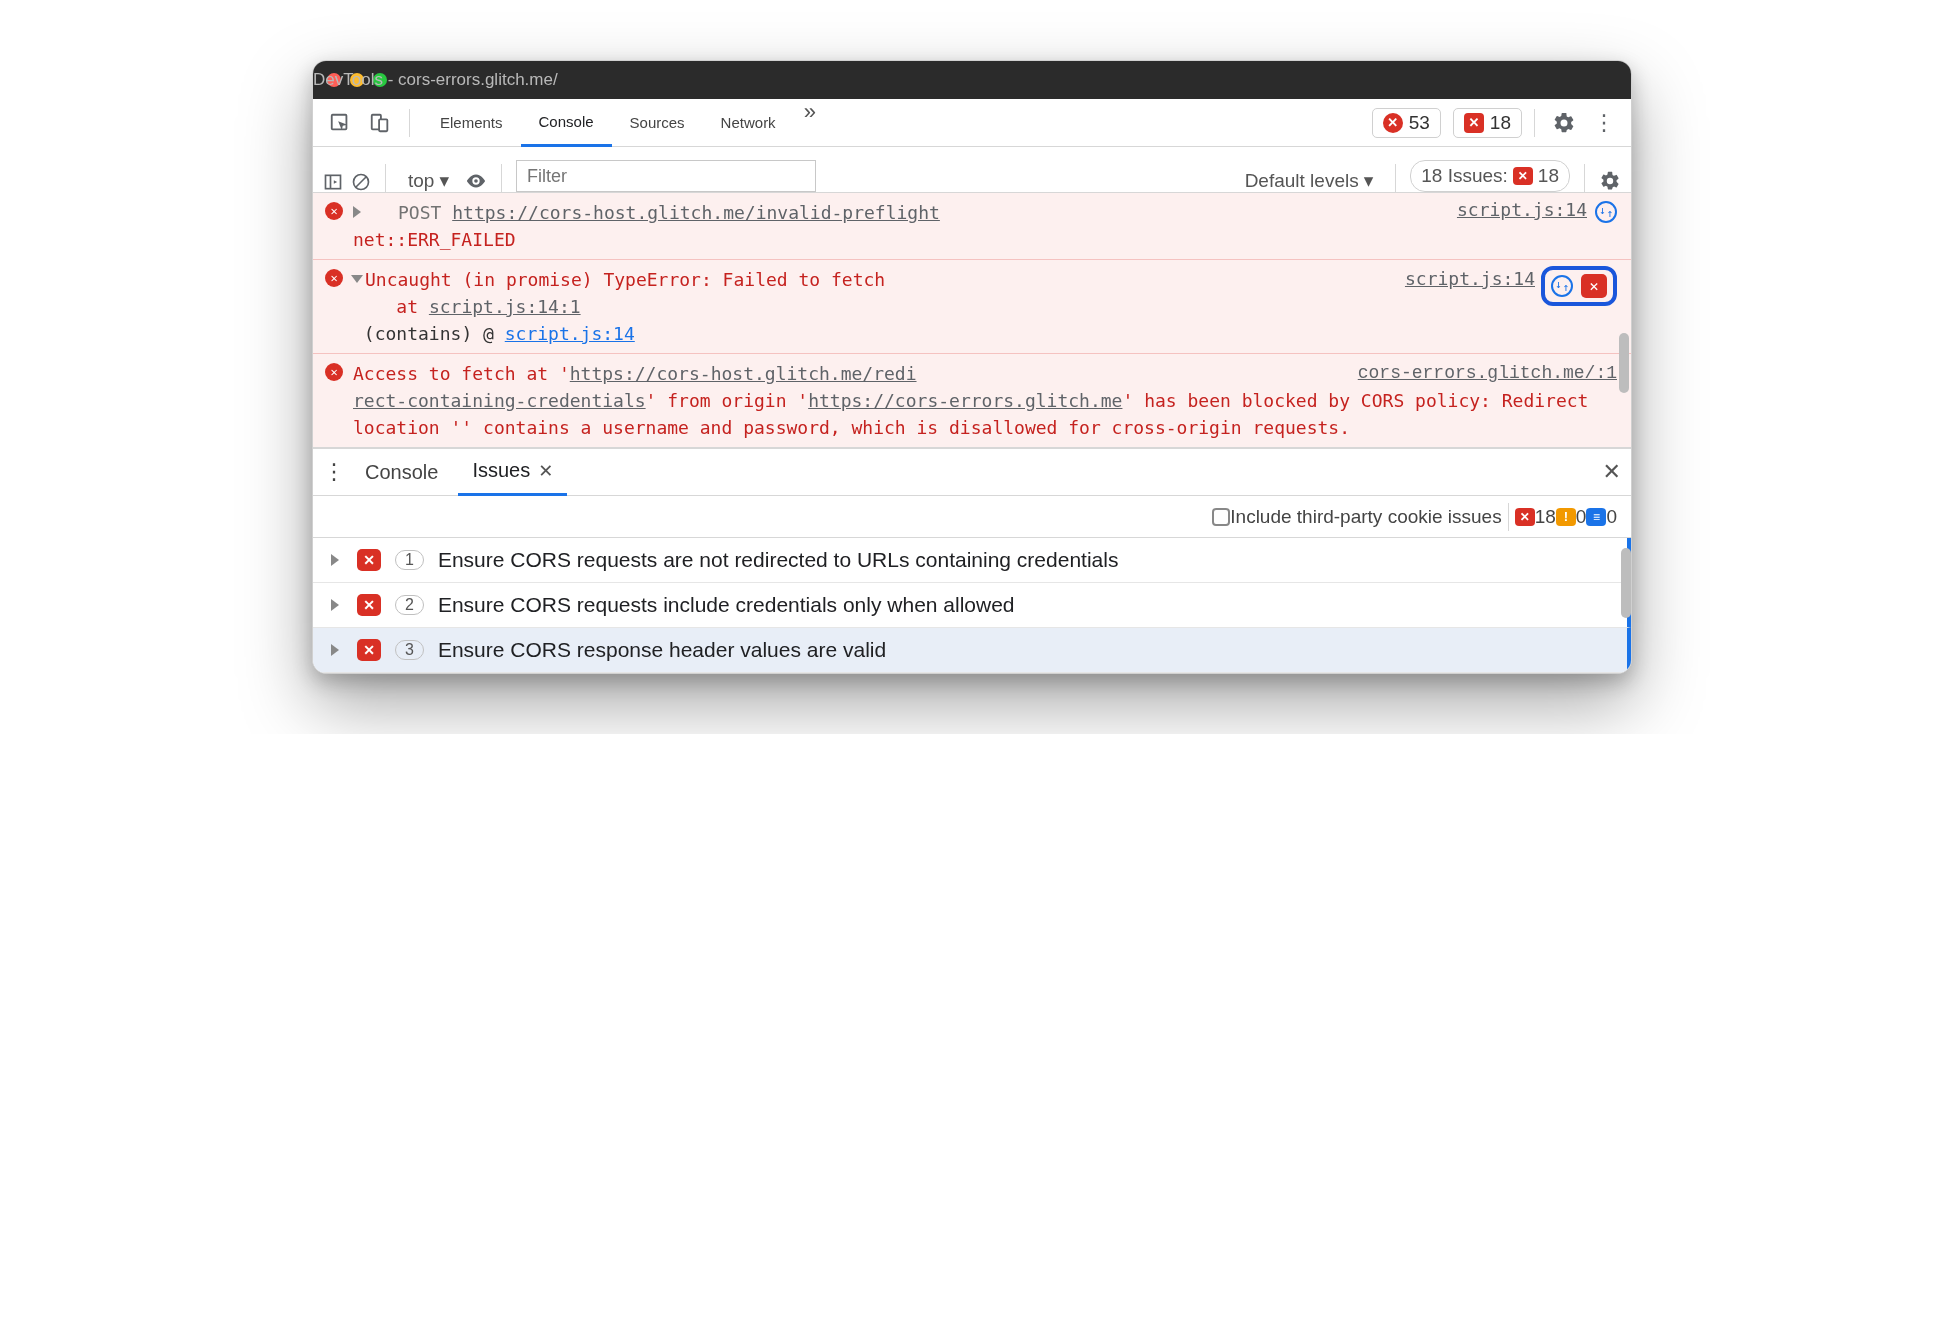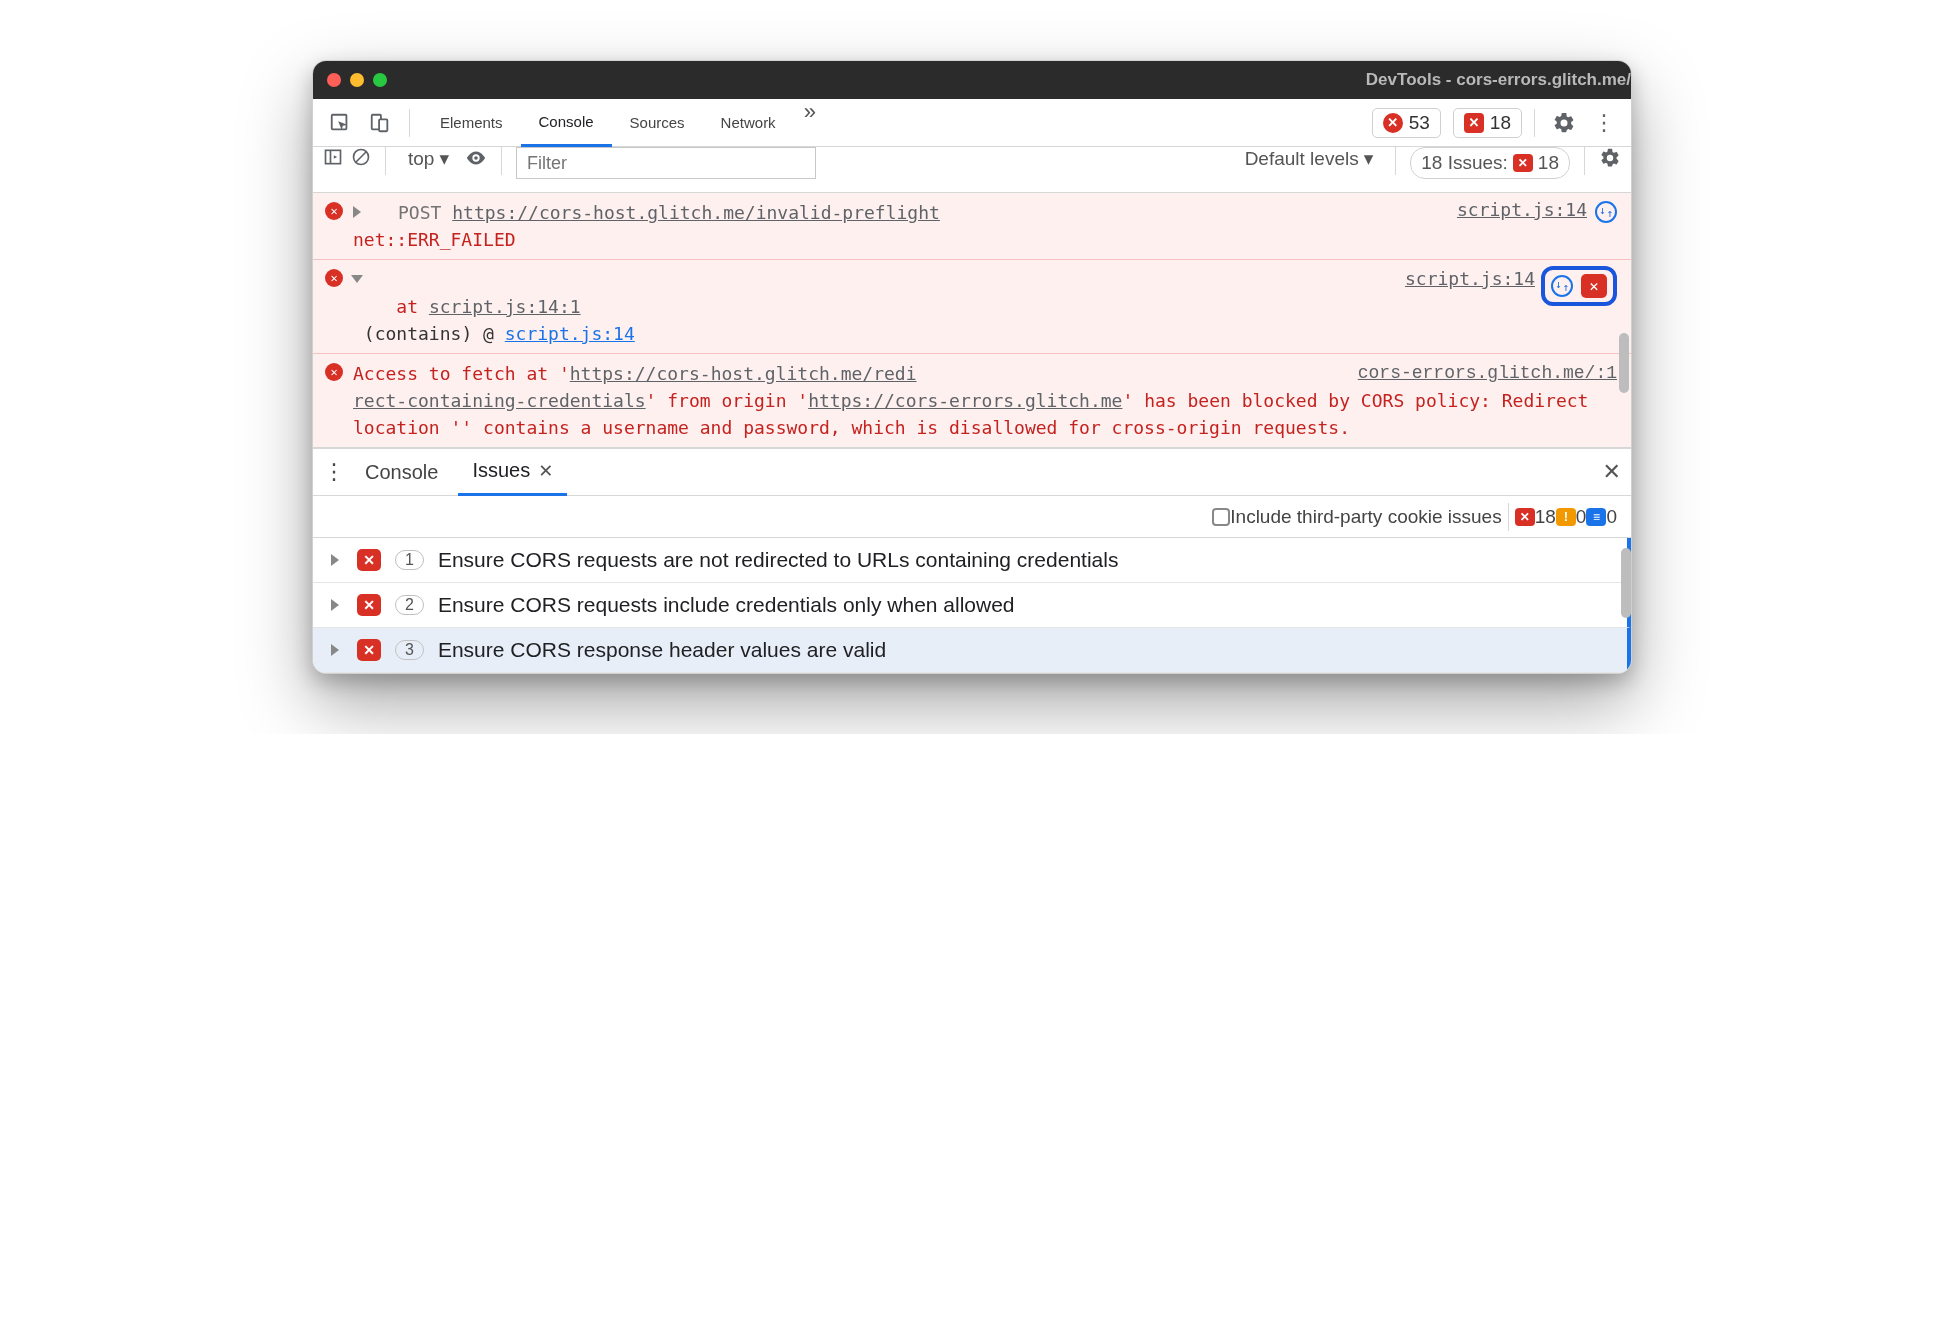--- a/index.html
+++ b/index.html
@@ -28,24 +28,24 @@
     position: relative;
   }
   .traffic { display: flex; gap: 9px; }
   .dot { width: 14px; height: 14px; border-radius: 50%; }
   .dot.red { background: #ff5f57; }
   .dot.yellow { background: #febc2e; }
   .dot.green { background: #28c840; }
   .title {
     position: absolute;
     left: 0; right: 0;
-    text-align: right;
+    text-align: left;
     color: #b9b9b9;
     font-size: 17px;
-    font-weight: 700;
+    font-weight: 400;
     pointer-events: none;
   }
   .tabbar {
     height: 48px;
     border-bottom: 1px solid #d7d7d7;
     display: flex;
     align-items: center;
     padding: 0 10px;
     gap: 6px;
     font-size: 20px;
@@ -83,21 +83,21 @@
   .badge-icon { width: 20px; height: 20px; border-radius: 4px; display: flex; align-items: center; justify-content: center; color: #fff; font-weight: bold; font-size: 13px; }
   .bi-red { background: #d93025; border-radius: 50%; }
   .bi-redchat { background: #d93025; border-radius: 4px; position: relative; }
   .bi-redchat::after { content:""; position:absolute; bottom:-4px; left:4px; border:4px solid transparent; border-top-color:#d93025; }
   .bi-orange { background: #f29900; border-radius: 4px; }
   .bi-blue { background: #1a73e8; border-radius: 4px; }
   .toolbar2 {
     height: 46px;
     border-bottom: 1px solid #d7d7d7;
     display: flex;
-    align-items: flex-start;
+    align-items: flex-end;
     padding: 0 10px;
     gap: 8px;
     font-size: 19px;
     color: #555;
   }
   .filter-input {
     flex: 0 0 300px;
     height: 32px;
     border: 1px solid #c8c8c8;
     padding: 0 10px;
@@ -295,21 +295,21 @@
       <div class="msg-icons">
         <span class="net-icon"></span>
       </div>
     </div>
 
     <div class="msg">
       <div class="gutter">
           <span class="err-circle">✕</span>
         </div>
       <div class="body">
-        <span class="tri down"></span><br>
+        <span class="tri down"></span><span>Uncaught (in promise) TypeError: Failed to fetch</span><br>
         &nbsp;&nbsp;&nbsp;&nbsp;<span>at </span><span class="mono-link">script.js:14:1</span><br>
         <span style="color:#333;">&nbsp;</span><span style="color:#333;">(contains) @</span>
         <span> </span><span class="blue-link">script.js:14</span>
       </div>
       <div style="display:flex;align-items:flex-start;gap:6px;">
         <div class="src" style="align-self:flex-start;padding-top:2px;">script.js:14</div>
         <div class="highlight-box">
           <span class="net-icon"></span>
           <span class="issue-chat">✕</span>
         </div>

